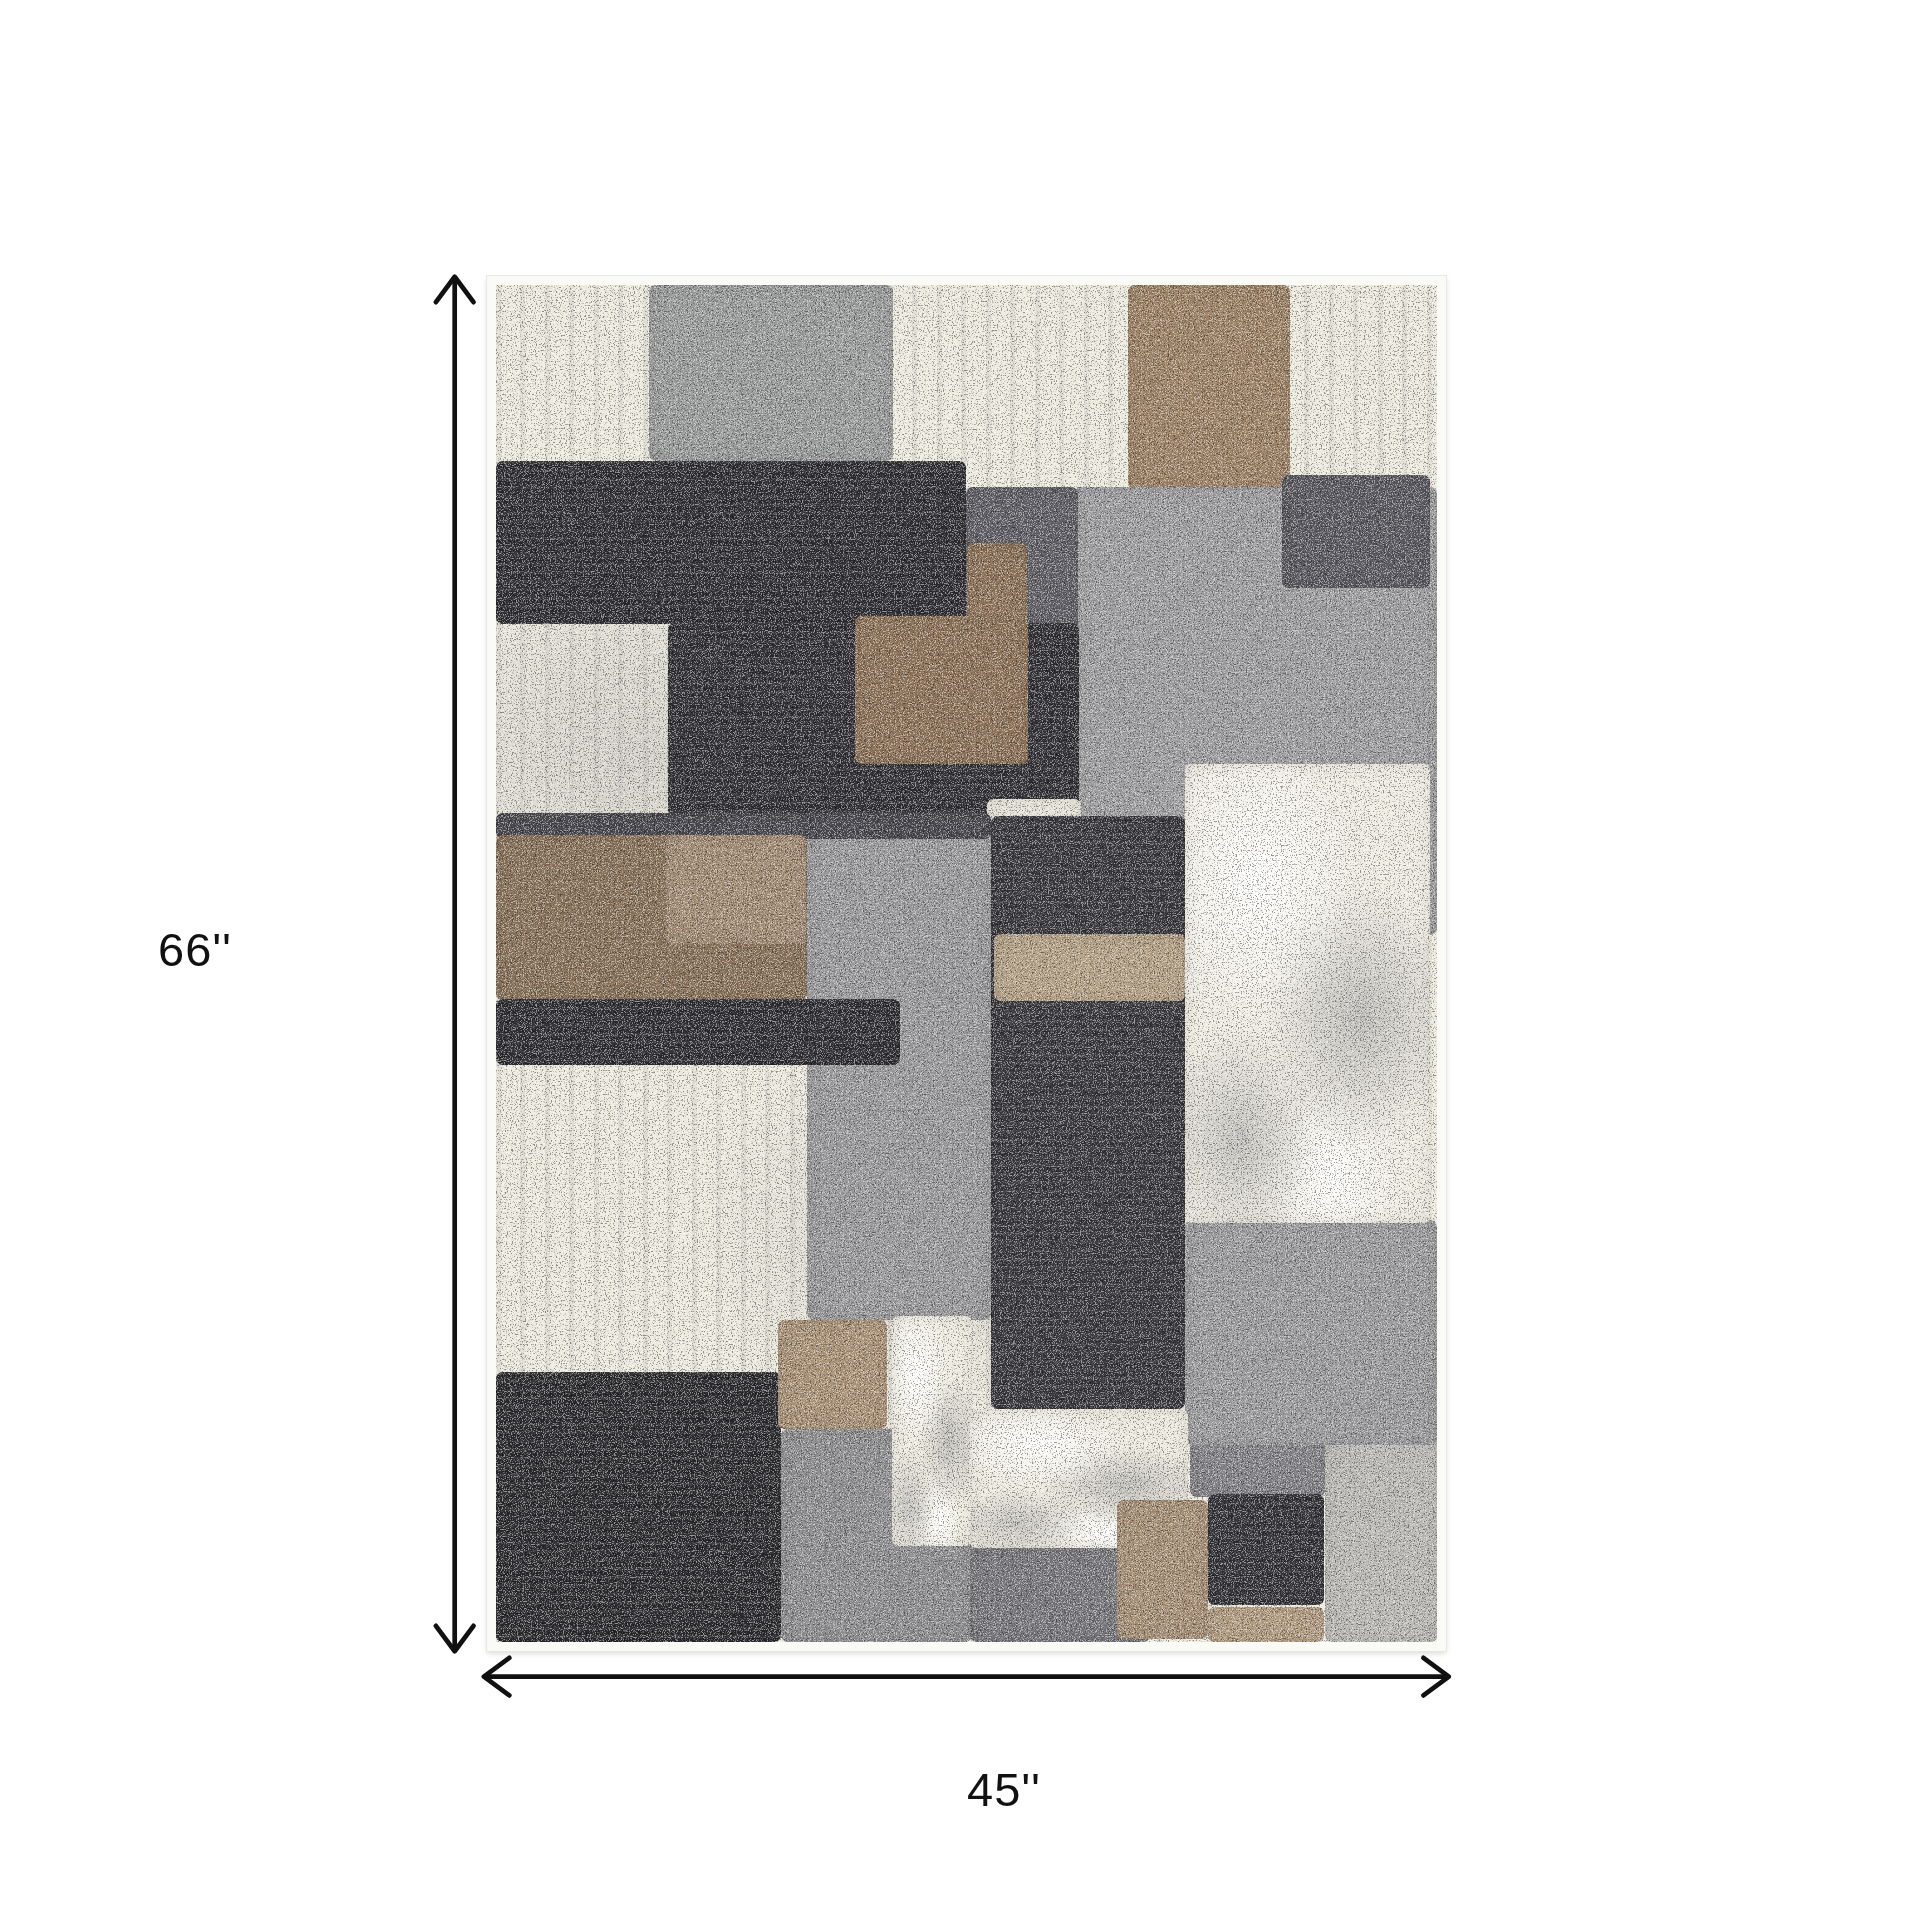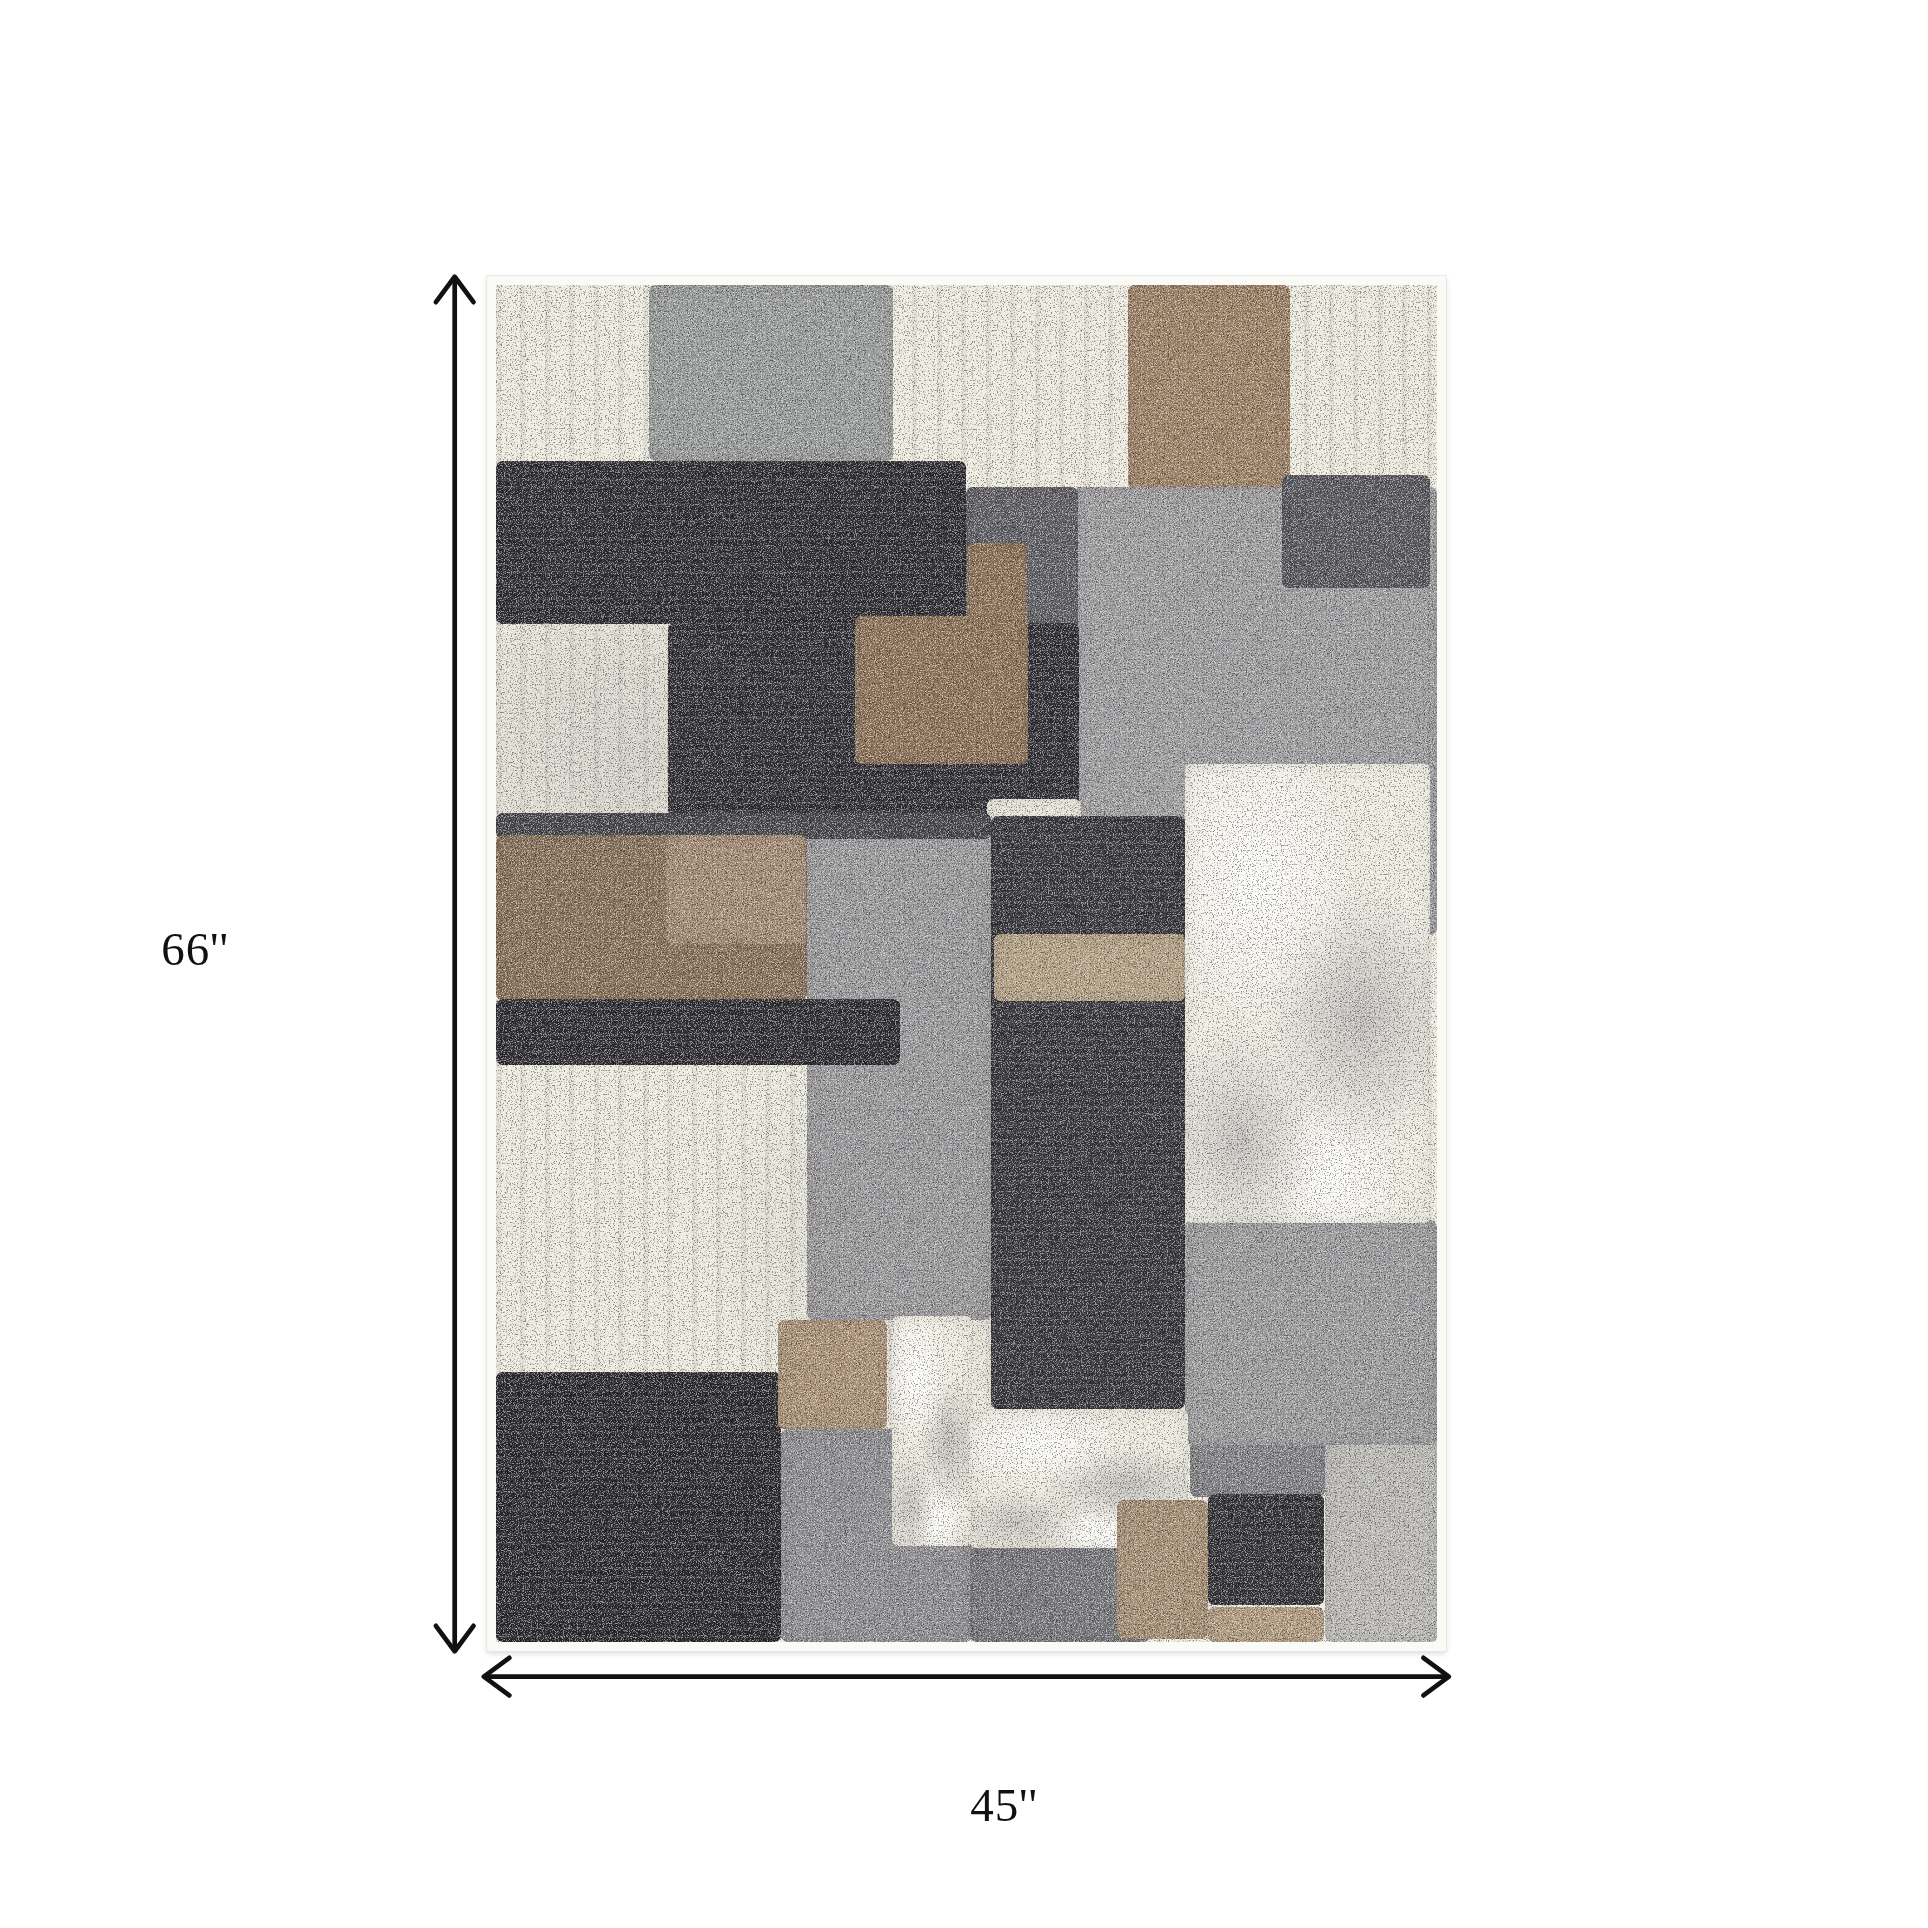--- a/index.html
+++ b/index.html
@@ -1,17 +1,17 @@
 <!DOCTYPE html>
 <html style="font-size:15px"><head>
 <meta charset="utf-8">
 <style>
   html,body{margin:0;padding:0;background:#ffffff;}
   .page{position:relative;width:1928px;height:1928px;background:#ffffff;overflow:hidden;
-        font-family:Liberation Serif, serif;}
+        font-family:Liberation Sans, sans-serif;}
   .rug{position:absolute;left:487px;top:276px;width:959px;height:1375px;
        background:#fafaf7;border:9.4px solid #fafaf7;box-sizing:border-box;
        box-shadow:0 0 0 0.9px #e8e6e1, 0 2.8px 5.6px rgba(0,0,0,0.15);}
   .rug-pattern{position:relative;width:100%;height:100%;overflow:hidden;
        background-color:#edeade;
        background-image:
          repeating-linear-gradient(90deg, rgba(151,151,149,0.16) 0 4.7px, rgba(151,151,149,0) 4.7px 24.5px),
          radial-gradient(40% 25% at 15% 35%, rgba(160,160,158,0.35) 0%, rgba(160,160,158,0) 70%),
          radial-gradient(35% 22% at 45% 70%, rgba(160,160,158,0.3) 0%, rgba(160,160,158,0) 70%);}
   .patch{position:absolute;border-radius:6.6px;box-shadow:inset 0 0 17px rgba(0,0,0,0.10);}
@@ -90,15 +90,15 @@
       <polyline points="463,1727 483,1754 503,1727"></polyline>
     </g>
     <g stroke="#111111">
       <line x1="517" y1="1781" x2="1536" y2="1781"></line>
       <polyline points="541,1761 514,1781 541,1801"></polyline>
       <polyline points="1512,1761 1539,1781 1512,1801"></polyline>
     </g>
   </svg>
 
   <div class="dim-label" style="left:195px;top:949px;">66''</div>
-  <div class="dim-label" style="left:1004px;top:1789px;margin-top:16px;">45''</div>
+  <div class="dim-label" style="left:1004px;top:1789px;">45''</div>
 </div>
 
 
 </body></html>

